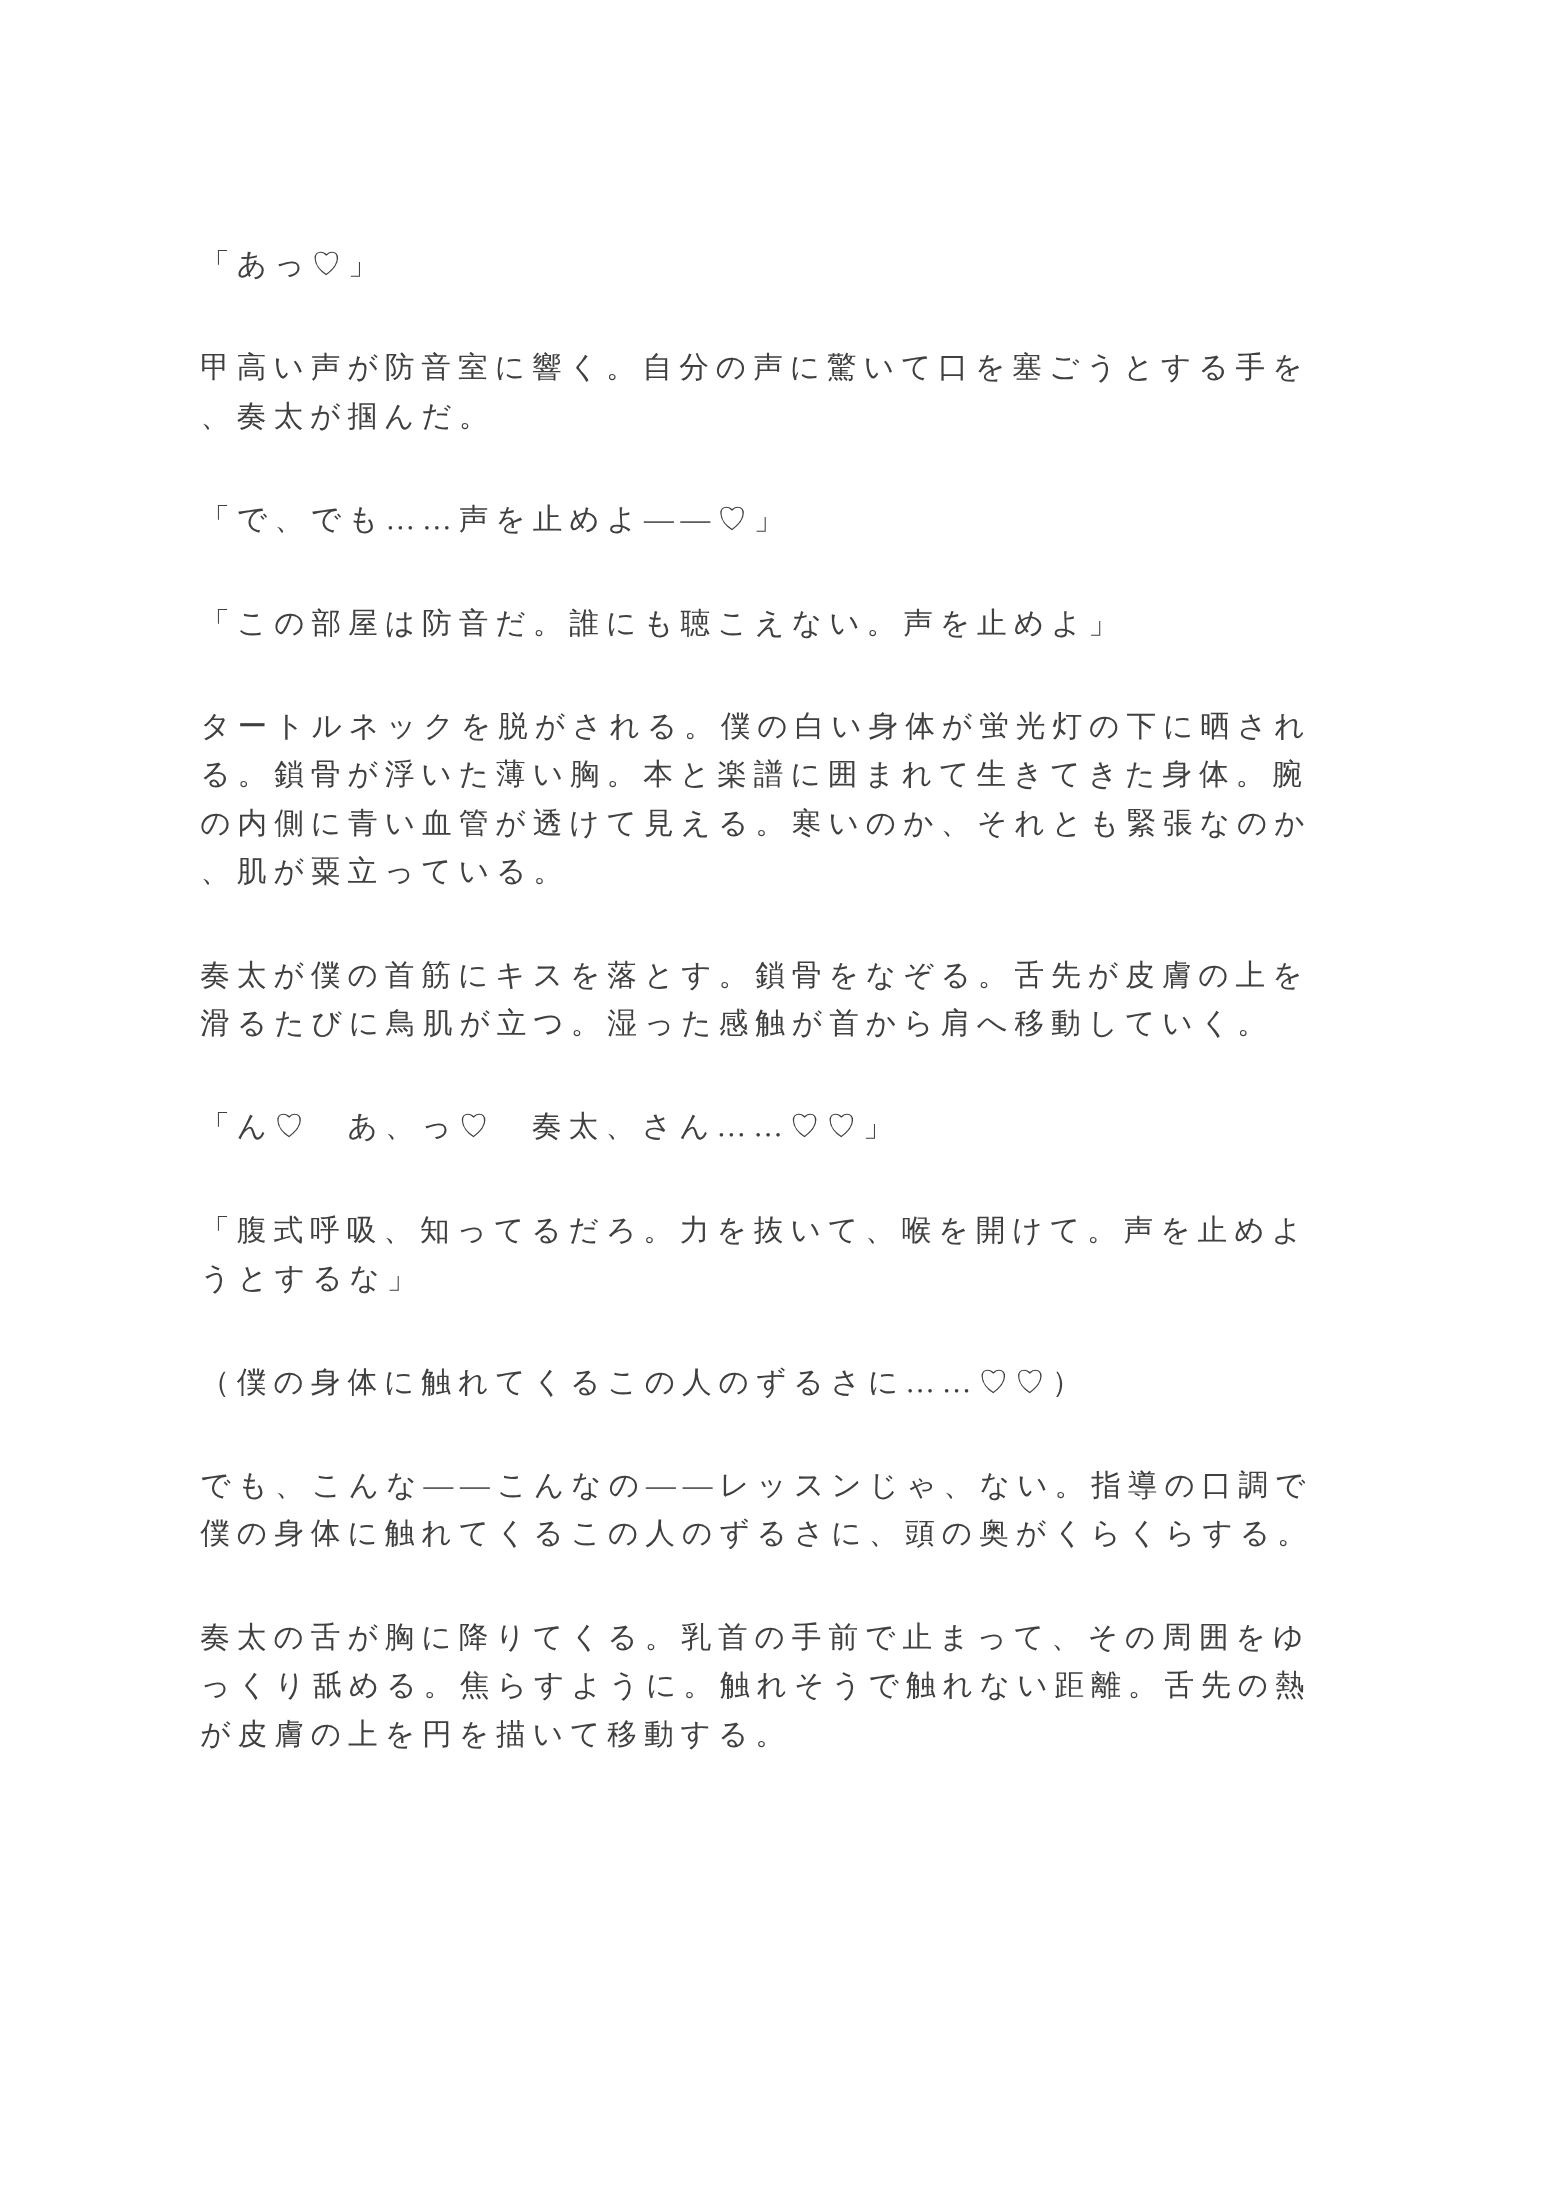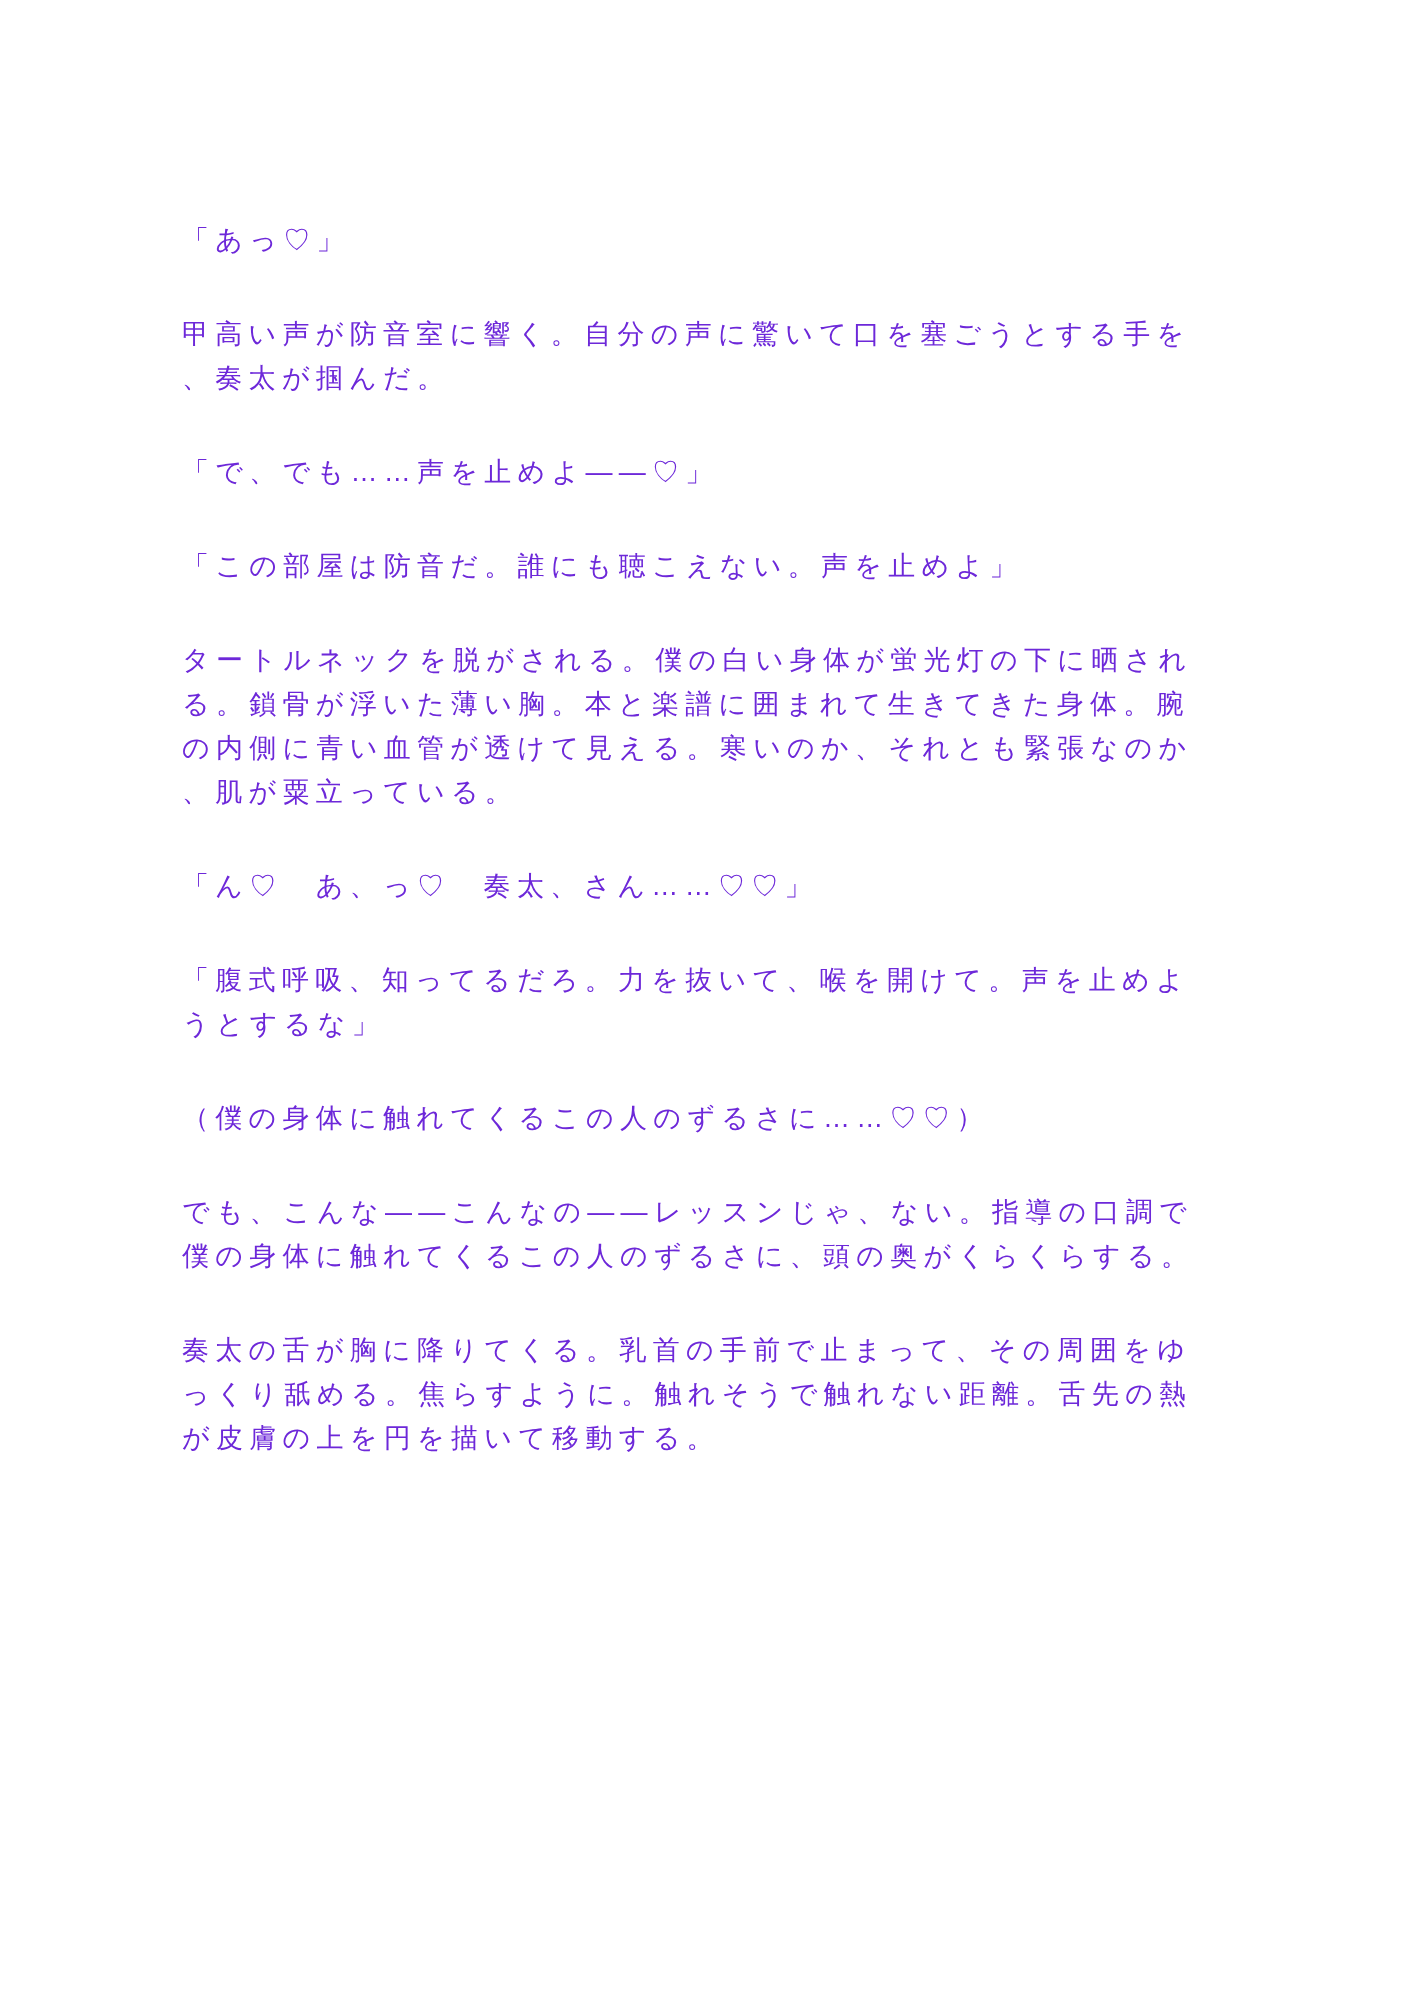--- a/index.html
+++ b/index.html
@@ -14,43 +14,45 @@
     position: relative;
   }
   .page {
     position: absolute;
     left: 182px;
     top: 218px;
     width: 1030px;
   }
   .para {
     margin: 0 0 50px 0;
-    font-family: Liberation Sans, sans-serif;
+    font-family: Liberation Serif, serif;
     font-weight: 400;
     font-size: 27px;
     line-height: 44px;
     letter-spacing: 6.3px;
-    color: #6d28d9;
+    color: #404040;
     white-space: pre-line; 
     text-align: left;
   }
 </style>
 </head>
 <body>
 
 <main class="page">
   <p class="para">「あっ♡」</p>
   <p class="para">甲高い声が防音室に響く。自分の声に驚いて口を塞ごうとする手を
 、奏太が掴んだ。</p>
   <p class="para">「で、でも……声を止めよ――♡」</p>
   <p class="para">「この部屋は防音だ。誰にも聴こえない。声を止めよ」</p>
   <p class="para">タートルネックを脱がされる。僕の白い身体が蛍光灯の下に晒され
 る。鎖骨が浮いた薄い胸。本と楽譜に囲まれて生きてきた身体。腕
 の内側に青い血管が透けて見える。寒いのか、それとも緊張なのか
 、肌が粟立っている。</p>
+  <p class="para">奏太が僕の首筋にキスを落とす。鎖骨をなぞる。舌先が皮膚の上を
+滑るたびに鳥肌が立つ。湿った感触が首から肩へ移動していく。</p>
   <p class="para">「ん♡　あ、っ♡　奏太、さん……♡♡」</p>
   <p class="para">「腹式呼吸、知ってるだろ。力を抜いて、喉を開けて。声を止めよ
 うとするな」</p>
   <p class="para">（僕の身体に触れてくるこの人のずるさに……♡♡）</p>
   <p class="para">でも、こんな――こんなの――レッスンじゃ、ない。指導の口調で
 僕の身体に触れてくるこの人のずるさに、頭の奥がくらくらする。</p>
   <p class="para">奏太の舌が胸に降りてくる。乳首の手前で止まって、その周囲をゆ
 っくり舐める。焦らすように。触れそうで触れない距離。舌先の熱
 が皮膚の上を円を描いて移動する。</p>
 </main>

